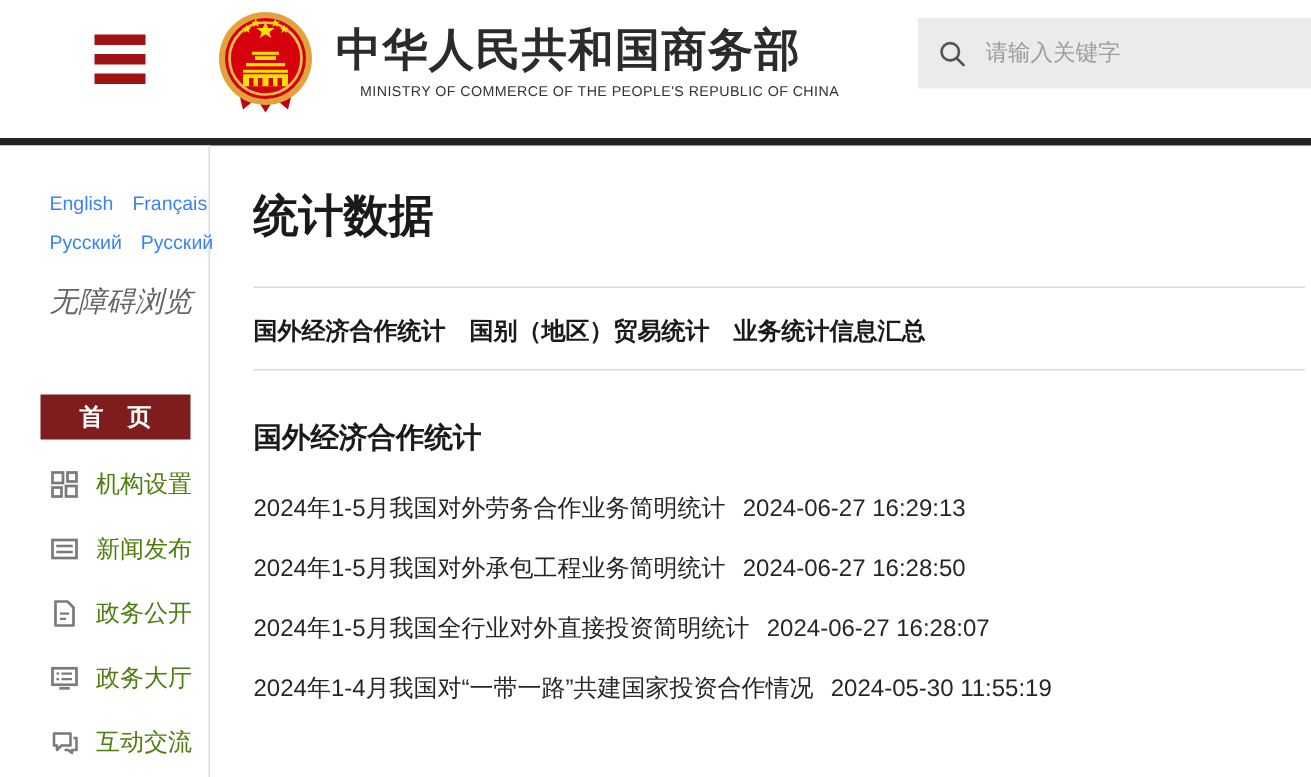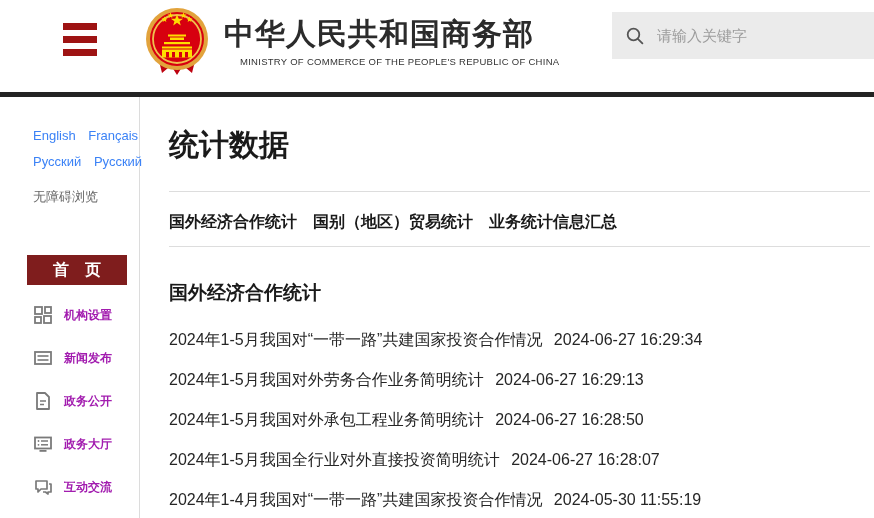--- a/index.html
+++ b/index.html
@@ -109,24 +109,25 @@
   .lang-row { line-height: 26px; white-space: nowrap; }
   .lang-row a {
     color: #3b82f6;
     text-decoration: none;
     cursor: pointer;
   }
   .lang-row a + a { margin-left: 9px; text-align: right; }
   .access-link {
     display: block;
     margin: 13px 0 0 33px;
-    font-size: 13px;
+    font-size: 19px;
     color: #666;
     text-decoration: none;
     cursor: pointer;
+    font-style: italic;
   }
   .home-btn {
     margin: 49px 0 0 27px;
     width: 100px;
     height: 30px;
     background: #7f1d1d;
     color: #fff;
     font-size: 16px;
     font-weight: bold;
     display: flex;
@@ -145,23 +146,23 @@
   .menu-item .mi-icon {
     width: 20px;
     height: 20px;
     flex: 0 0 20px;
     display: flex;
     align-items: center;
     justify-content: center;
   }
   .menu-item .mi-label {
     margin-left: 11px;
-    font-size: 12px;
-    font-weight: bold;
-    color: #a21caf;
+    font-size: 16px;
+    font-weight: normal;
+    color: #4d7c0f;
     white-space: nowrap;
   }
 
   
   .main {
     flex: 1 1 auto;
     padding: 0 4px 4px 29px;
     overflow: hidden;
   }
   .page-title {
@@ -373,24 +374,20 @@
         <span class="tab">国别（地区）贸易统计</span>
         <span class="tab">业务统计信息汇总</span>
       </div>
 
       <hr class="rule rule-2">
 
       <h2 class="section-title">国外经济合作统计</h2>
 
       <ul class="article-list">
         <li class="article-row">
-          <a>2024年1-5月我国对“一带一路”共建国家投资合作情况</a>
-          <span class="article-time">2024-06-27 16:29:34</span>
-        </li>
-        <li class="article-row">
           <a>2024年1-5月我国对外劳务合作业务简明统计</a>
           <span class="article-time">2024-06-27 16:29:13</span>
         </li>
         <li class="article-row">
           <a>2024年1-5月我国对外承包工程业务简明统计</a>
           <span class="article-time">2024-06-27 16:28:50</span>
         </li>
         <li class="article-row">
           <a>2024年1-5月我国全行业对外直接投资简明统计</a>
           <span class="article-time">2024-06-27 16:28:07</span>

